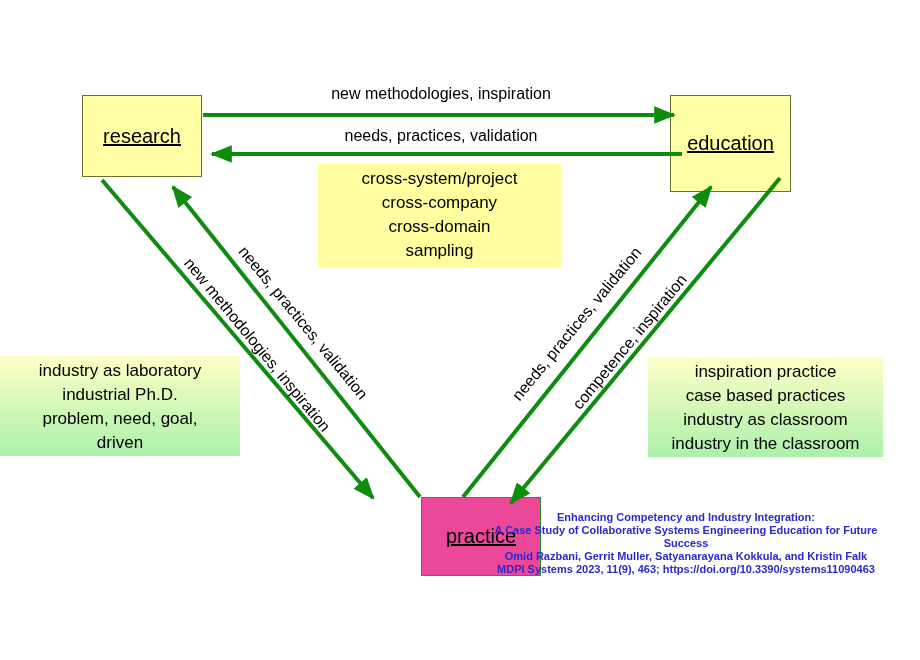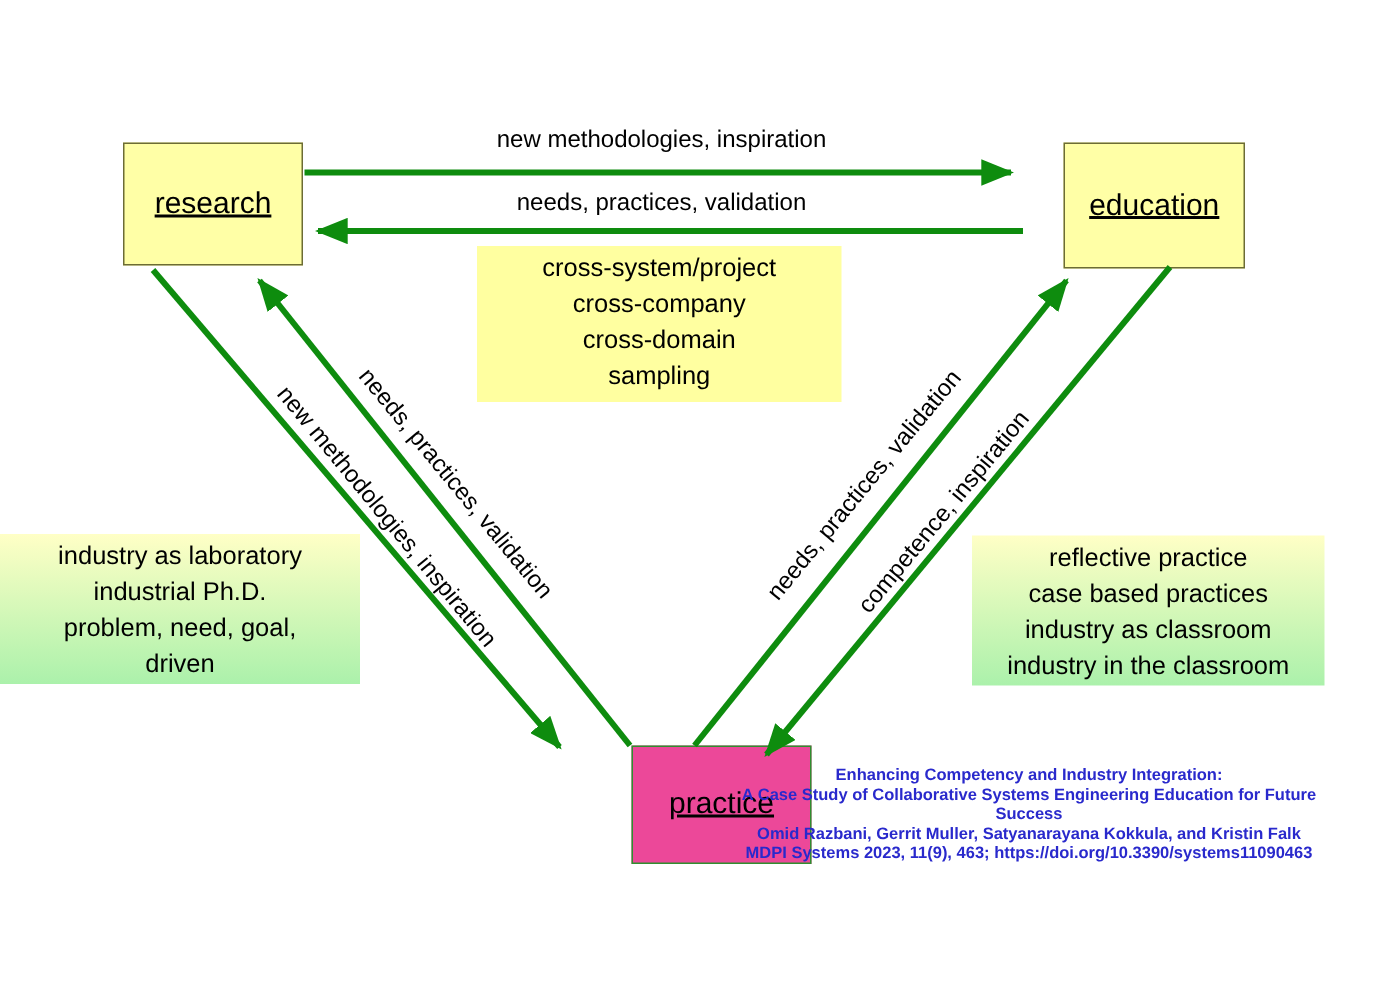--- a/index.html
+++ b/index.html
@@ -7,21 +7,21 @@
     position:relative;width:920px;height:660px;background:#ffffff;
     font-family:"Liberation Sans", sans-serif;overflow:hidden;color:#000;
   }
   .node{
     position:absolute;display:flex;align-items:center;justify-content:center;
     font-size:20px;box-sizing:border-box;text-decoration:underline;
   }
   .node-yellow{background:#ffffa6;border:1.5px solid #6c6c35;}
   .node-green{background:#ec4899;border:1.5px solid #2f8f2f;margin-left:40px;}
   #node-research{left:82px;top:95px;width:120px;height:82px;}
-  #node-education{left:709px;top:95px;width:121px;height:84px;}
+  #node-education{left:670px;top:95px;width:121px;height:97px;}
   #node-practice{left:381px;top:497px;width:120px;height:79px;}
 
   .note{
     position:absolute;text-align:center;font-size:17px;line-height:24px;
     box-sizing:border-box;padding-top:3px;
   }
   #note-center{left:318px;top:164px;width:243px;height:104px;background:#ffffa0;}
   #note-left{left:0px;top:356px;width:240px;height:100px;
     background:linear-gradient(180deg,#ffffc6 0%,#abf1ab 100%);}
   #note-right{left:648px;top:357px;width:235px;height:100px;
@@ -68,21 +68,21 @@
     <div>cross-domain</div>
     <div>sampling</div>
   </div>
   <div class="note" id="note-left">
     <div>industry as laboratory</div>
     <div>industrial Ph.D.</div>
     <div>problem, need, goal,</div>
     <div>driven</div>
   </div>
   <div class="note" id="note-right">
-    <div>reflective practice</div>
+    <div>inspiration practice</div>
     <div>case based practices</div>
     <div>industry as classroom</div>
     <div>industry in the classroom</div>
   </div>
 
   <svg id="arrow-layer" viewBox="0 0 920 660">
     <defs>
       <marker id="ah" viewBox="0 0 10 8" refX="9" refY="4" markerWidth="5.5" markerHeight="4.4" orient="auto" markerUnits="strokeWidth">
         <path d="M0,0 L10,4 L0,8 z" fill="#0e8c0e"></path>
       </marker>

